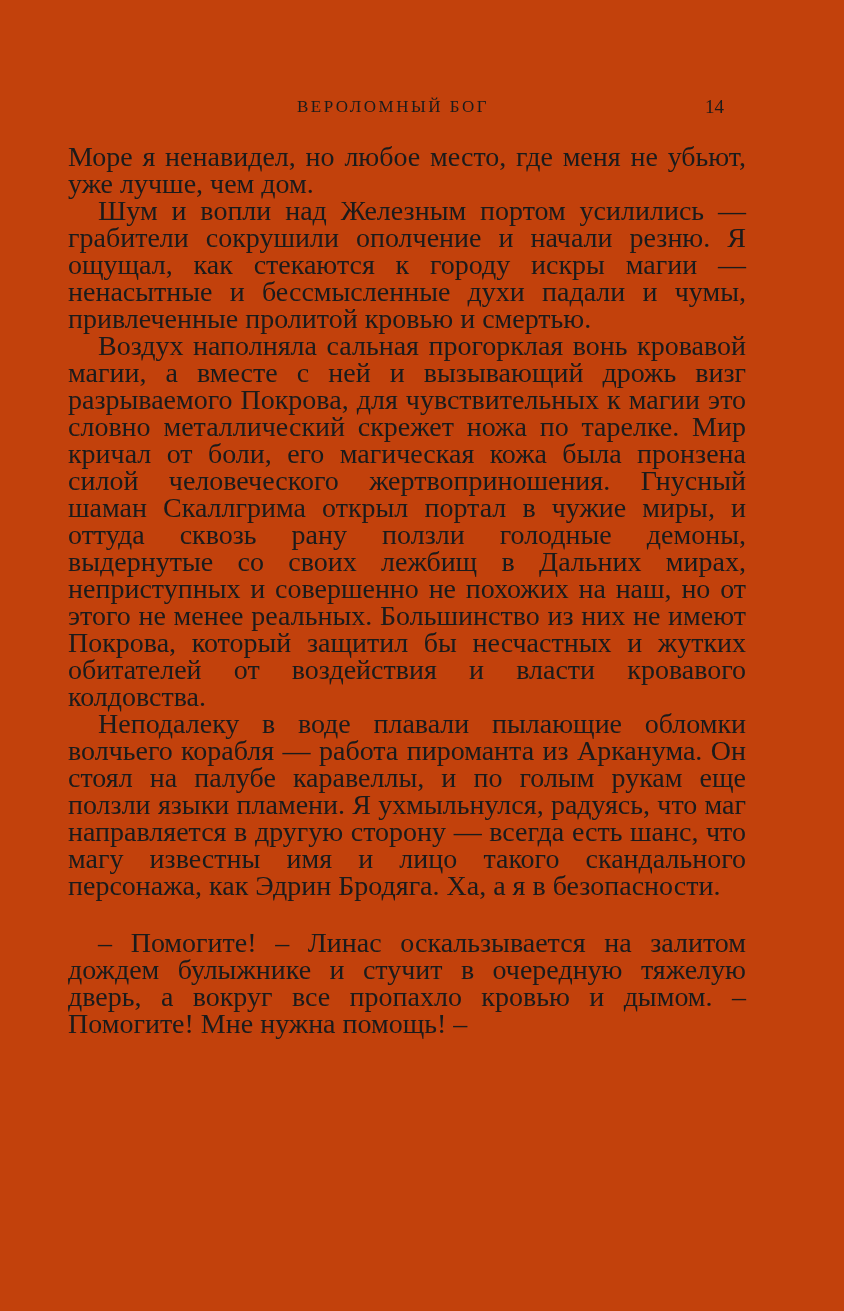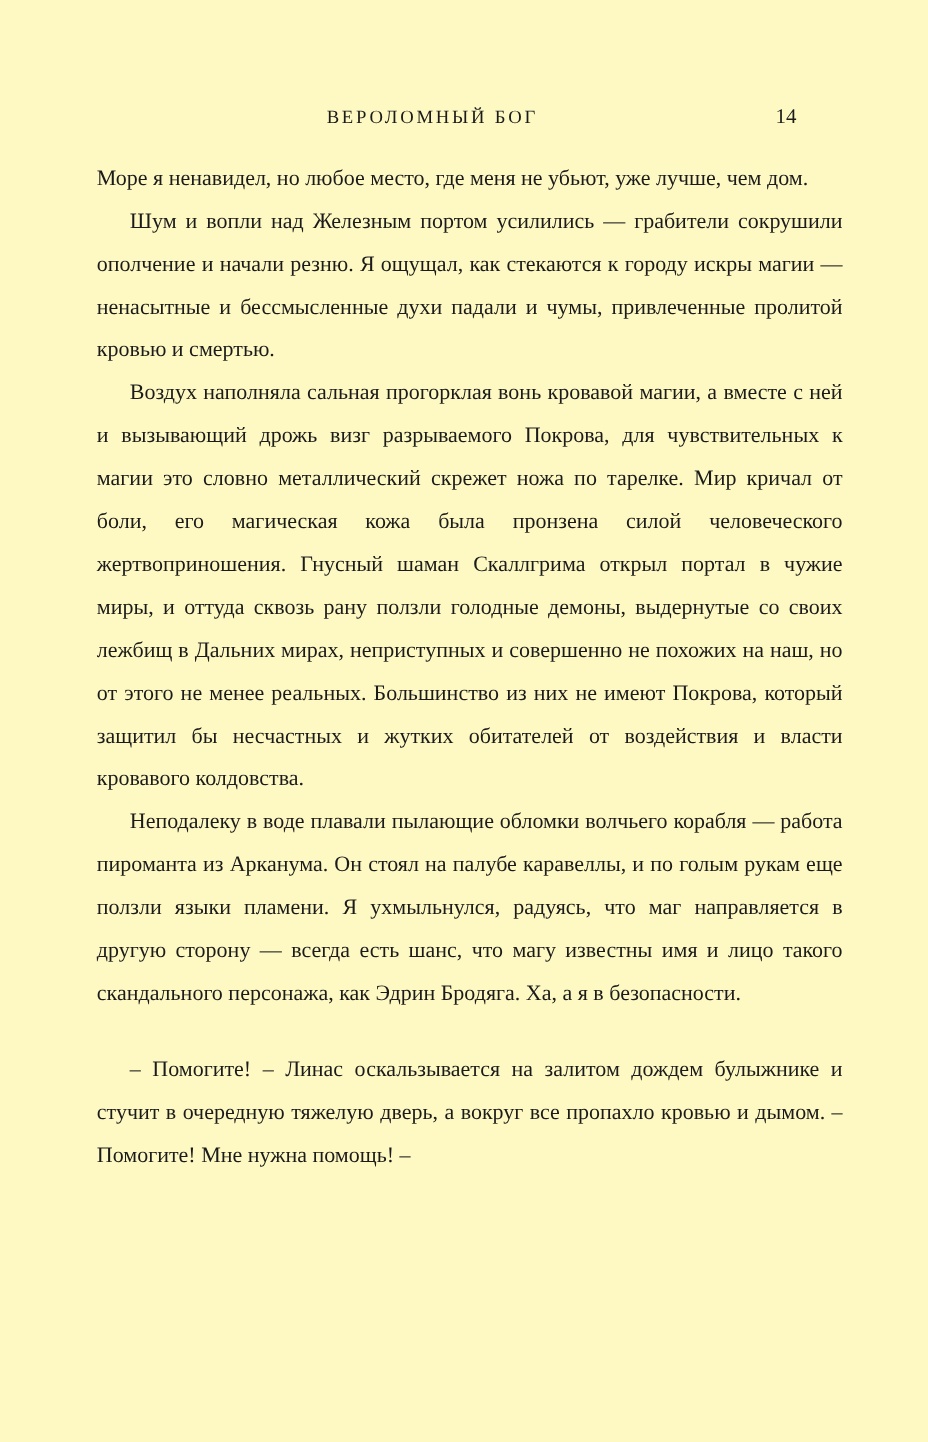--- a/index.html
+++ b/index.html
@@ -4,21 +4,21 @@
 <style>
   html, body {
     margin: 0;
     padding: 0;
     background: #ffffff;
   }
   .book-page {
     position: relative;
     width: 844px;
     height: 1311px;
-    background: #fef9c3;
+    background: #c2410c;
     font-family: "Liberation Serif", serif;
     color: #1b1b1b;
     overflow: hidden;
   }
   .running-header {
     position: absolute;
     top: 97px;
     left: 84px;
     width: 678px;
     height: 24px;
@@ -37,24 +37,24 @@
   .folio {
     position: absolute;
     right: 38px;
     top: -1px;
     font-size: 19px;
     color: #1b1b1b;
   }
   .page-body {
     position: absolute;
     top: 143px;
-    left: 88px;
+    left: 68px;
     width: 678px;
-    font-size: 20px;
-    line-height: 39px;
+    font-size: 28px;
+    line-height: 27px;
     text-align: justify;
   }
   .para {
     margin: 0;
     text-indent: 30px;
   }
   .para.no-indent {
     text-indent: 0;
   }
   .para.dialogue {

